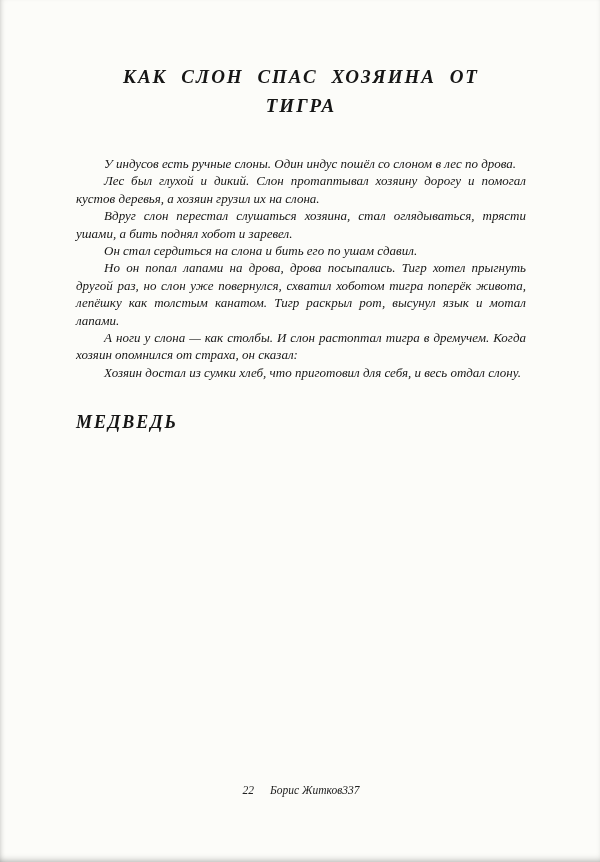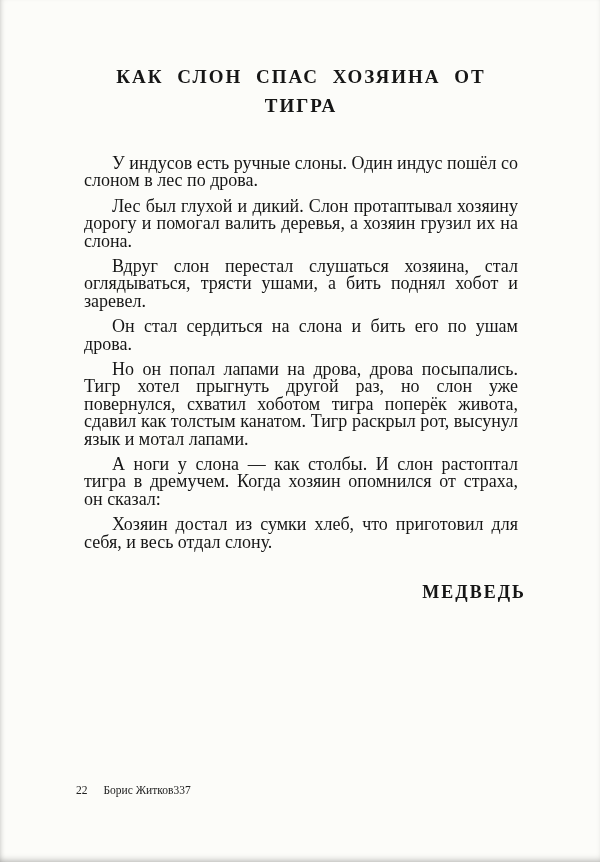--- a/index.html
+++ b/index.html
@@ -13,74 +13,75 @@
     height: 862px;
     margin: 0 auto;
     background: #fcfcf9;
     box-sizing: border-box;
     padding: 62px 74px 0 76px;
     font-family: "Liberation Serif", "DejaVu Serif", serif;
     color: #161616;
     box-shadow: inset 0 -5px 7px -4px rgba(0,0,0,0.30),
                 inset 4px 0 6px -4px rgba(0,0,0,0.18);
     overflow: hidden;
+    font-style: italic;
   }
   .story-title {
     margin: 0 0 34px 0;
     font-size: 19px;
     font-weight: bold;
     text-align: center;
     letter-spacing: 2px;
     word-spacing: 7px;
     line-height: 1.55;
   }
   .body-text p {
-    margin: 8px;
-    font-size: 18px;
+    margin: 0;
+    font-size: 13px;
     line-height: 17.4px;
     text-align: justify;
     text-indent: 28px;
   }
   .story-title-2 {
     margin: 31px 0 30px 0;
     font-size: 18px;
     font-weight: bold;
-    text-align: right;
+    text-align: left;
     letter-spacing: 2px;
   }
   .footer {
     position: absolute;
     left: 76px;
     right: 74px;
     top: 784px;
     display: flex;
-    justify-content: flex-start;
+    justify-content: center;
     font-size: 11.5px;
     color: #222;
   }
   .footer .sig-num {
     margin-right: 16px;
   }
 </style>
 </head>
 <body>
 
 <div class="page">
 
   <h1 class="story-title">
     <span>КАК СЛОН СПАС ХОЗЯИНА ОТ</span><br>
     <span>ТИГРА</span>
   </h1>
 
   <div class="body-text">
     <p>У индусов есть ручные слоны. Один индус пошёл со слоном в лес по дрова.</p>
-    <p>Лес был глухой и дикий. Слон протаптывал хозяину дорогу и помогал валить деревья, а хозяин грузил их на слона.</p>
+    <p>Лес был глухой и дикий. Слон протаптывал хозяину дорогу и помогал кустов деревья, а хозяин грузил их на слона.</p>
     <p>Вдруг слон перестал слушаться хозяина, стал оглядываться, трясти ушами, а бить поднял хобот и заревел.</p>
-    <p>Он стал сердиться на слона и бить его по ушам дрова.</p>
-    <p>Но он попал лапами на дрова, дрова посыпались. Тигр хотел прыгнуть другой раз, но слон уже повернулся, схватил хоботом тигра поперёк живота, сдавил как толстым канатом. Тигр раскрыл рот, высунул язык и мотал лапами.</p>
+    <p>Он стал сердиться на слона и бить его по ушам сдавил.</p>
+    <p>Но он попал лапами на дрова, дрова посыпались. Тигр хотел прыгнуть другой раз, но слон уже повернулся, схватил хоботом тигра поперёк живота, лепёшку как толстым канатом. Тигр раскрыл рот, высунул язык и мотал лапами.</p>
     <p>А ноги у слона — как столбы. И слон растоптал тигра в дремучем. Когда хозяин опомнился от страха, он сказал:</p>
     <p>Хозяин достал из сумки хлеб, что приготовил для себя, и весь отдал слону.</p>
   </div>
 
   <h2 class="story-title-2">МЕДВЕДЬ</h2>
 
 
   <div class="footer">
     <div class="footer-left">
       <span class="sig-num">22</span><span>Борис Житков</span>

